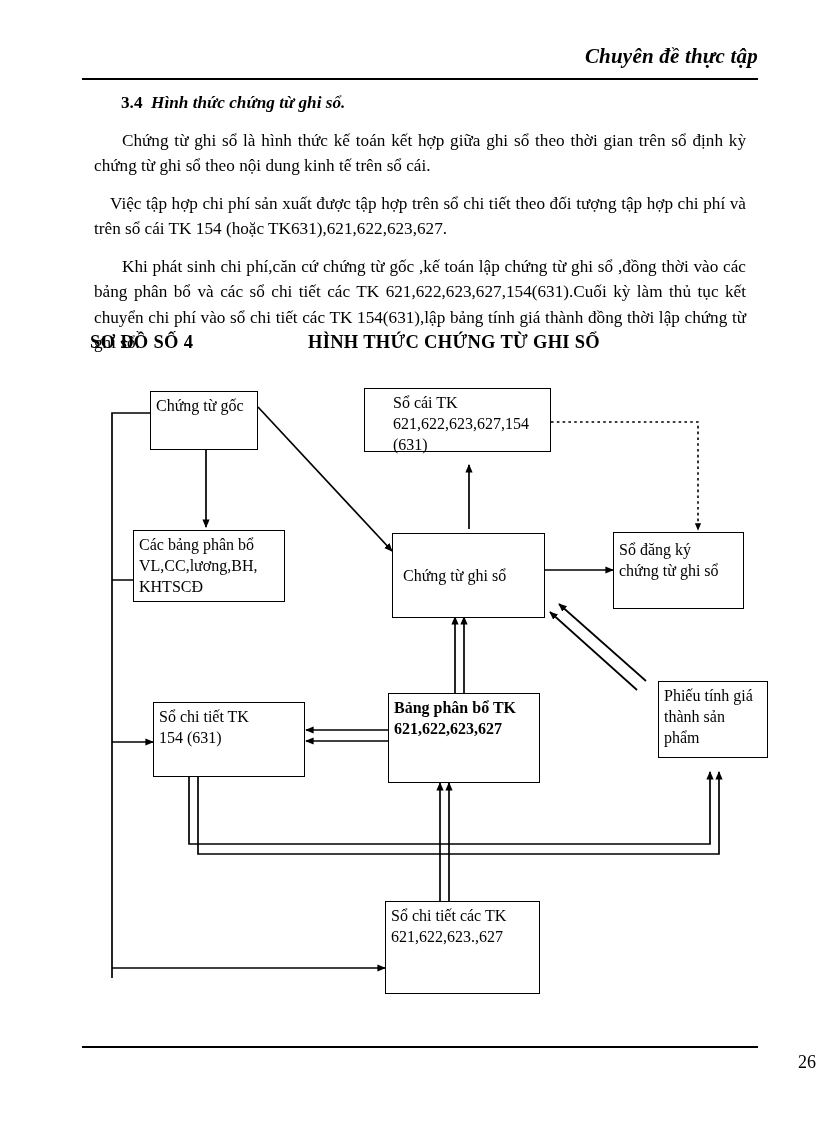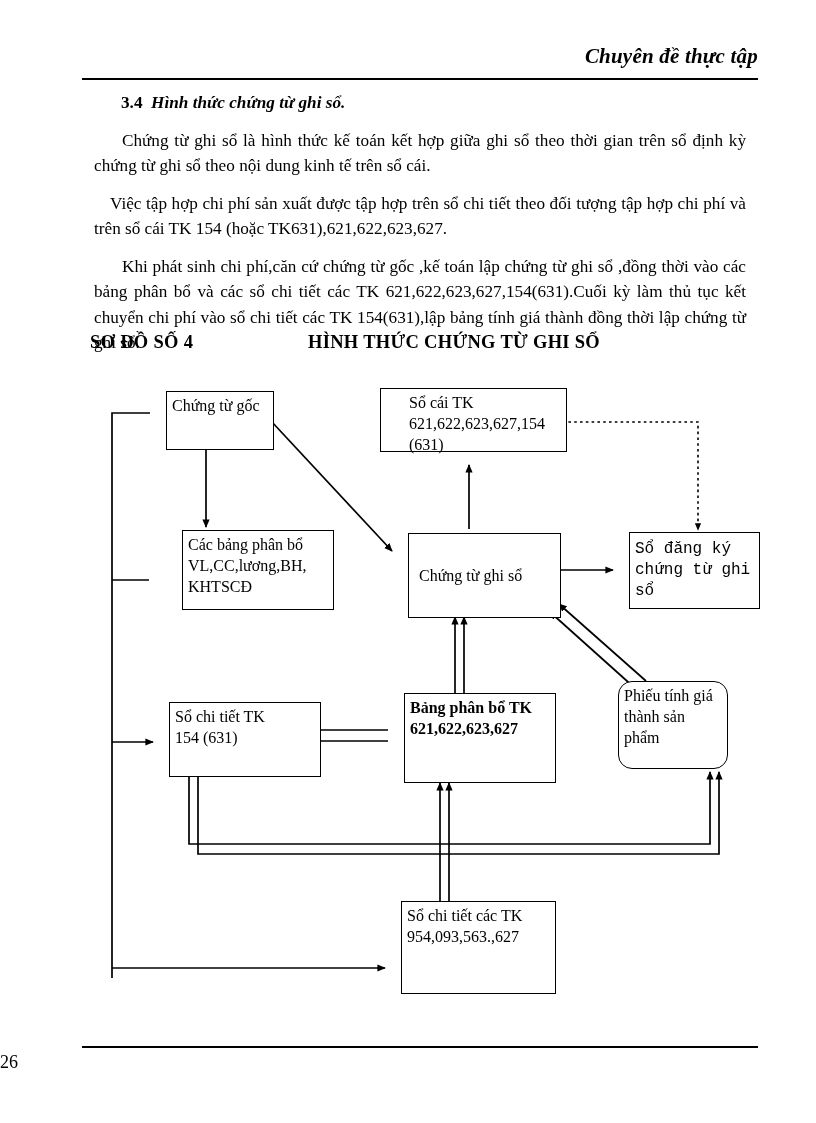--- a/index.html
+++ b/index.html
@@ -105,46 +105,44 @@
   }
   .node {
     position: absolute;
     box-sizing: border-box;
     border: 1.6px solid #000;
     background: #fff;
     font-size: 16px;
     line-height: 21px;
     padding: 3px 4px 3px 5px;
     white-space: pre-line;
-    margin-left: 16px;
   }
   .node.center-text {
     display: flex;
     align-items: center;
     padding-left: 10px;
   }
   .node.pad-mid {
     padding-top: 6px;
-    font-family: Liberation Mono, monospace;
   }
 
   
   .rule-bottom {
     position: absolute;
     left: 82px;
     right: 58px;
     top: 1046px;
     border-top: 2.2px solid #000;
   }
   .page-num {
     position: absolute;
     top: 1052px;
     left: 0;
     width: 816px;
-    text-align: left;
+    text-align: right;
     font-size: 18px;
   }
 </style>
 </head>
 <body>
 
 <div class="page">
 
   <div class="running-head">Chuyên đề thực tập</div>
   <div class="rule-top"></div>
@@ -218,39 +216,39 @@
         <path d="M449,901 L449,783" marker-end="url(#ah)"></path>
       </g>
     </svg>
 
     <div class="node" style="left:150px; top:391px; width:108px; height:59px;">Chứng từ gốc</div>
 
     <div class="node" style="left:364px; top:388px; width:187px; height:64px;padding-left:28px;">Sổ cái  TK
 621,622,623,627,154
 (631)</div>
 
-    <div class="node" style="left:166px; top:530px; width:152px; height:80px;">Các bảng phân bổ
+    <div class="node" style="left:133px; top:530px; width:152px; height:72px;">Các bảng phân bổ
 VL,CC,lương,BH,
 KHTSCĐ</div>
 
     <div class="node center-text" style="left:392px; top:533px; width:153px; height:85px;">Chứng từ ghi sổ</div>
 
     <div class="node pad-mid" style="left:613px; top:532px; width:131px; height:77px;">Sổ đăng ký
 chứng từ ghi sổ</div>
 
     <div class="node" style="left:153px; top:702px; width:152px; height:75px;font-family:Liberation Serif, serif;">Sổ chi tiết  TK
    154 (631)</div>
 
     <div class="node" style="left:388px; top:693px; width:152px; height:90px;font-weight:bold;">Bảng phân bổ TK
 621,622,623,627</div>
 
-    <div class="node" style="left:602px; top:681px; width:110px; height:88px;border-radius:14px;">Phiếu tính giá
+    <div class="node" style="left:658px; top:681px; width:110px; height:77px;">Phiếu tính giá
 thành sản
 phẩm</div>
 
     <div class="node" style="left:385px; top:901px; width:155px; height:93px;">Sổ chi tiết các TK
-   954,093,563.,627</div>
+   621,622,623.,627</div>
   </div>
 
   <div class="rule-bottom"></div>
   <div class="page-num">26</div>
 
 </div>
 
 </body></html>

